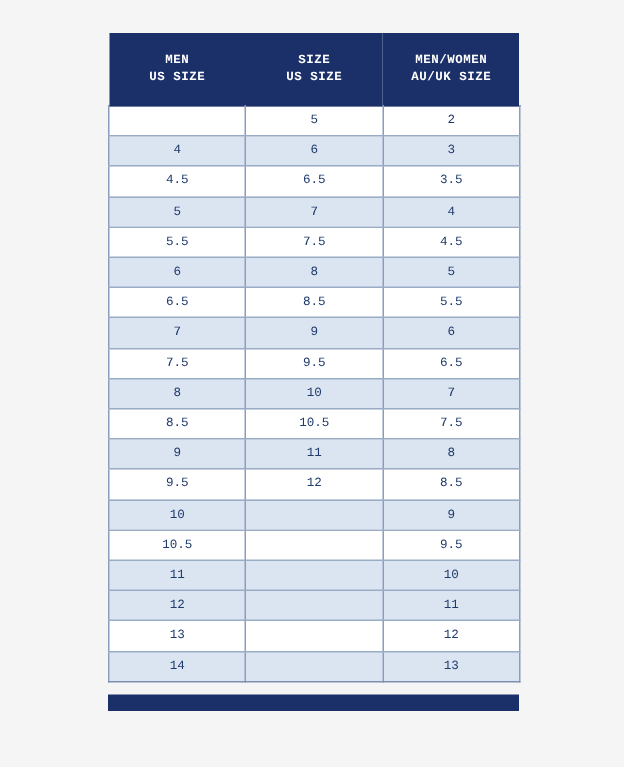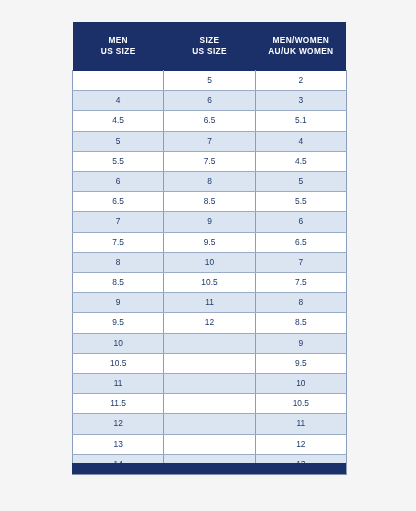--- a/index.html
+++ b/index.html
@@ -12,20 +12,21 @@
     background: #f5f5f6;
     font-family: "Liberation Sans", sans-serif;
     overflow: hidden;
   }
 
   #page {
     position: relative;
     width: 416px;
     height: 511px;
     background: #f5f5f6;
+    font-family: Liberation Mono, monospace;
   }
 
   
   #chart-wrap {
     position: absolute;
     left: 72px;
     top: 22px;
     width: 274px;
   }
 
@@ -116,39 +117,39 @@
           <th>
             <span class="hl">MEN</span>
             <span class="hl">US SIZE</span>
           </th>
           <th>
             <span class="hl">SIZE</span>
             <span class="hl">US SIZE</span>
           </th>
           <th>
             <span class="hl">MEN/WOMEN</span>
-            <span class="hl">AU/UK WOMEN</span>
+            <span class="hl">AU/UK SIZE</span>
           </th>
         </tr>
       </thead>
       <tbody id="chart-body">
           <tr class="first-data">
             <td class="empty"></td>
             <td>5</td>
             <td>2</td>
           </tr>
           <tr class="alt">
             <td>4</td>
             <td>6</td>
             <td>3</td>
           </tr>
           <tr>
             <td>4.5</td>
             <td>6.5</td>
-            <td>5.1</td>
+            <td>3.5</td>
           </tr>
           <tr class="alt">
             <td>5</td>
             <td>7</td>
             <td>4</td>
           </tr>
           <tr>
             <td>5.5</td>
             <td>7.5</td>
             <td>4.5</td>
@@ -201,25 +202,20 @@
           <tr>
             <td>10.5</td>
             <td class="empty"></td>
             <td>9.5</td>
           </tr>
           <tr class="alt">
             <td>11</td>
             <td class="empty"></td>
             <td>10</td>
           </tr>
-          <tr>
-            <td>11.5</td>
-            <td class="empty"></td>
-            <td>10.5</td>
-          </tr>
           <tr class="alt">
             <td>12</td>
             <td class="empty"></td>
             <td>11</td>
           </tr>
           <tr>
             <td>13</td>
             <td class="empty"></td>
             <td>12</td>
           </tr>

